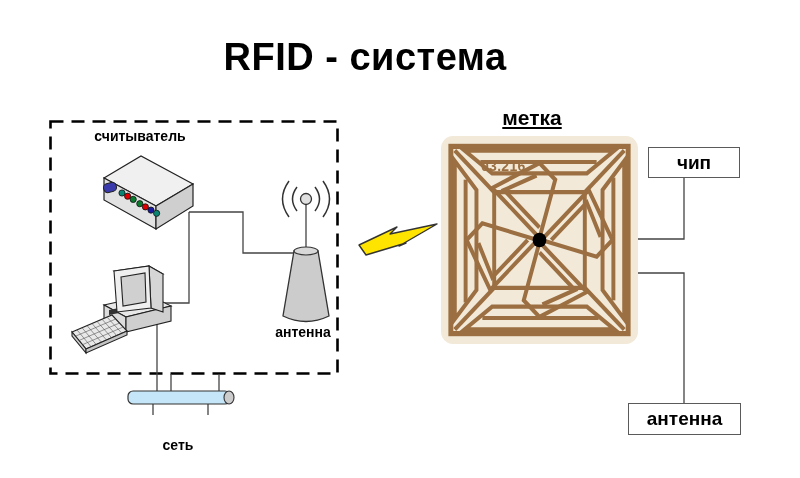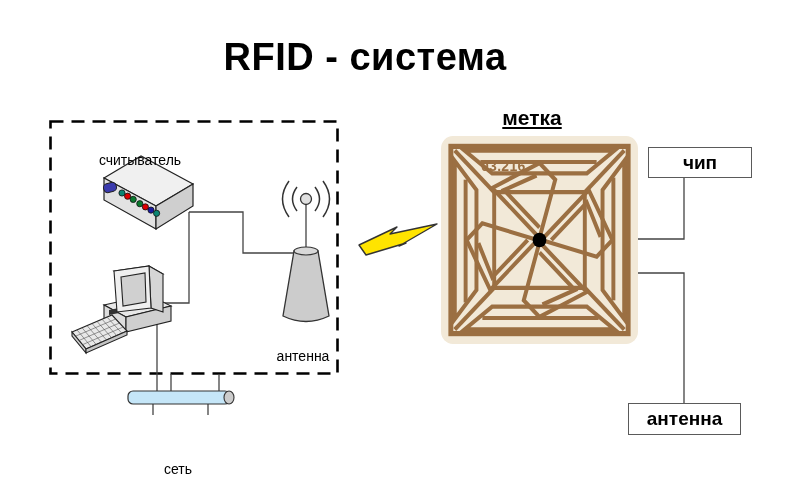--- a/index.html
+++ b/index.html
@@ -1,29 +1,29 @@
 <!DOCTYPE html>
 <html><head>
 <meta charset="utf-8">
 <style>
   html,body{margin:0;padding:0;background:#fff;}
   .canvas{position:relative;width:800px;height:478px;background:#ffffff;overflow:hidden;
           font-family:"Liberation Sans",sans-serif;}
   .title{position:absolute;left:365px;top:36px;transform:translateX(-50%);
          font-size:38px;font-weight:bold;color:#000;white-space:nowrap;letter-spacing:.5px;}
-  .lbl{position:absolute;font-weight:normal;font-size:14px;color:#000;
-       white-space:nowrap;transform:translateX(-50%);margin-top:24px;}
+  .lbl{position:absolute;font-weight:bold;font-size:14px;color:#000;
+       white-space:nowrap;transform:translateX(-50%);}
   .lbl-big{position:absolute;font-weight:bold;font-size:21px;color:#000;
        white-space:nowrap;transform:translateX(-50%);text-decoration:underline;}
   .tag-code{position:absolute;left:481px;top:158px;font-weight:bold;font-size:14px;
        color:#9b6f42;letter-spacing:.3px;}
   .callout{position:absolute;box-sizing:border-box;border:1.6px solid #5a5a5a;background:#fff;
        display:flex;align-items:center;justify-content:center;
        font-weight:bold;font-size:19px;color:#000;}
-  .chip-box{left:648px;top:147px;width:104px;height:31px;}
+  .chip-box{left:648px;top:147px;width:92px;height:31px;}
   .ant-box{left:628px;top:403px;width:113px;height:32px;}
   svg{position:absolute;left:0;top:0;}
 </style>
 </head>
 <body>
 
 <div class="canvas">
 
   <svg width="800" height="478" viewBox="0 0 800 478">
 

